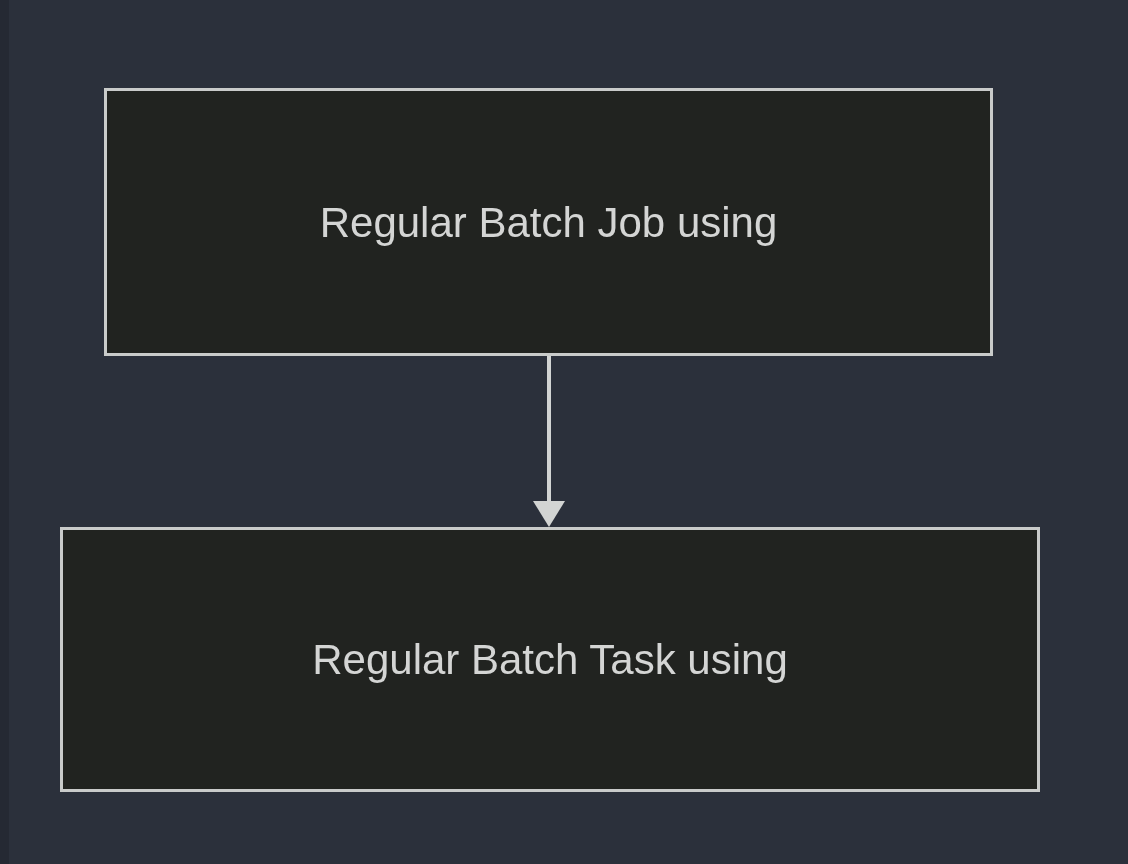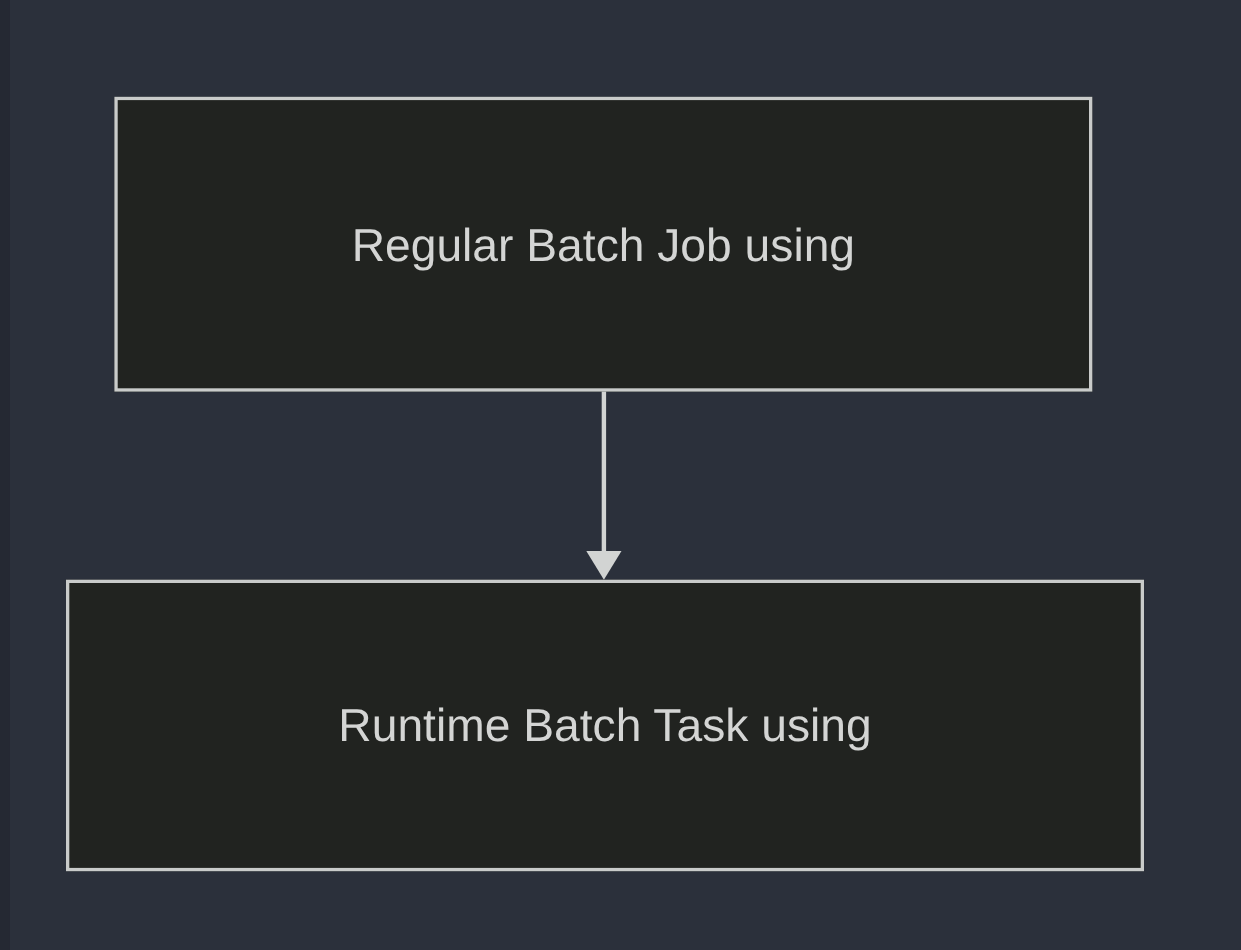--- a/index.html
+++ b/index.html
@@ -67,16 +67,16 @@
   <div class="left-strip"></div>
 
   <div class="node" id="node-top">
     <span class="line">Regular Batch Job using</span>
   </div>
 
   <div class="edge-line"></div>
   <div class="edge-head"></div>
 
   <div class="node" id="node-bottom">
-    <span class="line">Runtime Batch Task using</span>
+    <span class="line">Regular Batch Task using</span>
   </div>
 
 </div>
 
 </body></html>

